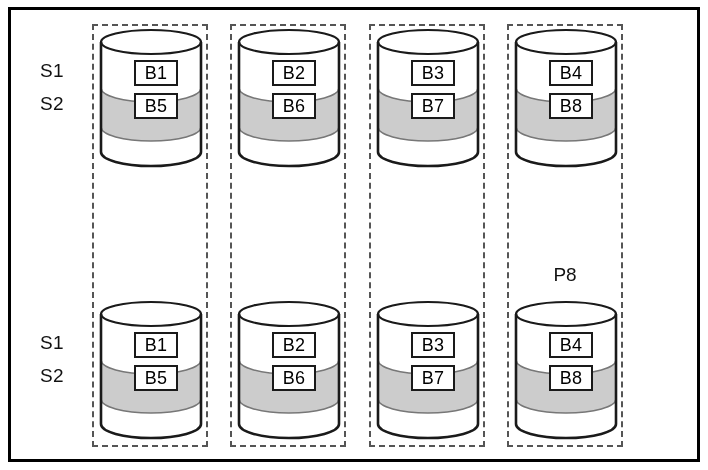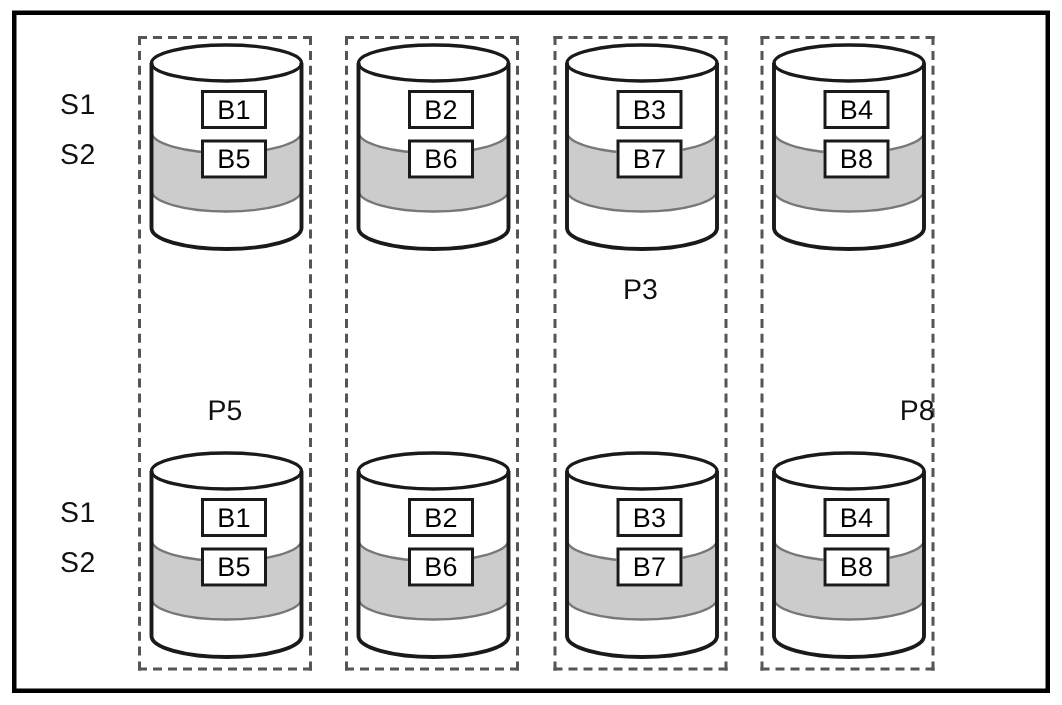--- a/index.html
+++ b/index.html
@@ -120,40 +120,38 @@
       <path d="M2,12 L2,122 A50,14 0 0 0 102,122 L102,12 Z" fill="#ffffff" stroke="none"></path>
       <path d="M2,58 L2,97 A50,14 0 0 0 102,97 L102,58 A50,14 0 0 1 2,58 Z" fill="#cccccc" stroke="none"></path>
       <path d="M2,58 A50,14 0 0 0 102,58" fill="none" stroke="#777777" stroke-width="1.6"></path>
       <path d="M2,97 A50,14 0 0 0 102,97" fill="none" stroke="#777777" stroke-width="1.6"></path>
       <ellipse cx="52" cy="12" rx="50" ry="12" fill="#ffffff" stroke="#1a1a1a" stroke-width="2.2"></ellipse>
       <path d="M2,12 L2,122 A50,14 0 0 0 102,122 L102,12" fill="none" stroke="#1a1a1a" stroke-width="2.6"></path>
     </svg>
   </div>
   <div class="block-chip" style="left:411px; top:60px;">B3</div>
   <div class="block-chip" style="left:411px; top:93px;">B7</div>
-  <div class="partition-label" style="left:369px; top:183px; width:116px;">P3</div>
 
   <div class="cylinder" style="left:514px; top:30px;">
     <svg width="104" height="136" viewBox="0 0 104 136">
       <path d="M2,12 L2,122 A50,14 0 0 0 102,122 L102,12 Z" fill="#ffffff" stroke="none"></path>
       <path d="M2,58 L2,97 A50,14 0 0 0 102,97 L102,58 A50,14 0 0 1 2,58 Z" fill="#cccccc" stroke="none"></path>
       <path d="M2,58 A50,14 0 0 0 102,58" fill="none" stroke="#777777" stroke-width="1.6"></path>
       <path d="M2,97 A50,14 0 0 0 102,97" fill="none" stroke="#777777" stroke-width="1.6"></path>
       <ellipse cx="52" cy="12" rx="50" ry="12" fill="#ffffff" stroke="#1a1a1a" stroke-width="2.2"></ellipse>
       <path d="M2,12 L2,122 A50,14 0 0 0 102,122 L102,12" fill="none" stroke="#1a1a1a" stroke-width="2.6"></path>
     </svg>
   </div>
   <div class="block-chip" style="left:549px; top:60px;">B4</div>
   <div class="block-chip" style="left:549px; top:93px;">B8</div>
 
   <div class="shard-label" style="left:40px; top:332px;">S1</div>
   <div class="shard-label" style="left:40px; top:365px;">S2</div>
 
-  <div class="partition-label" style="left:92px;  top:264px; width:116px;">P5</div>
-  <div class="partition-label" style="left:507px; top:264px; width:116px;text-align:right;">P8</div>
+  <div class="partition-label" style="left:507px; top:264px; width:116px;">P8</div>
 
   <div class="cylinder" style="left:99px; top:302px;">
     <svg width="104" height="136" viewBox="0 0 104 136">
       <path d="M2,12 L2,122 A50,14 0 0 0 102,122 L102,12 Z" fill="#ffffff" stroke="none"></path>
       <path d="M2,58 L2,97 A50,14 0 0 0 102,97 L102,58 A50,14 0 0 1 2,58 Z" fill="#cccccc" stroke="none"></path>
       <path d="M2,58 A50,14 0 0 0 102,58" fill="none" stroke="#777777" stroke-width="1.6"></path>
       <path d="M2,97 A50,14 0 0 0 102,97" fill="none" stroke="#777777" stroke-width="1.6"></path>
       <ellipse cx="52" cy="12" rx="50" ry="12" fill="#ffffff" stroke="#1a1a1a" stroke-width="2.2"></ellipse>
       <path d="M2,12 L2,122 A50,14 0 0 0 102,122 L102,12" fill="none" stroke="#1a1a1a" stroke-width="2.6"></path>
     </svg>

